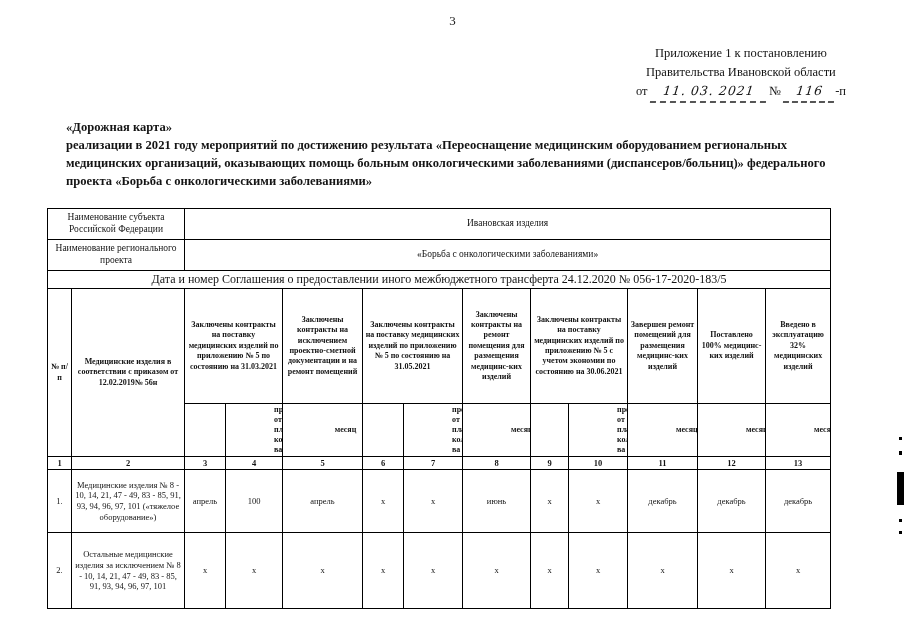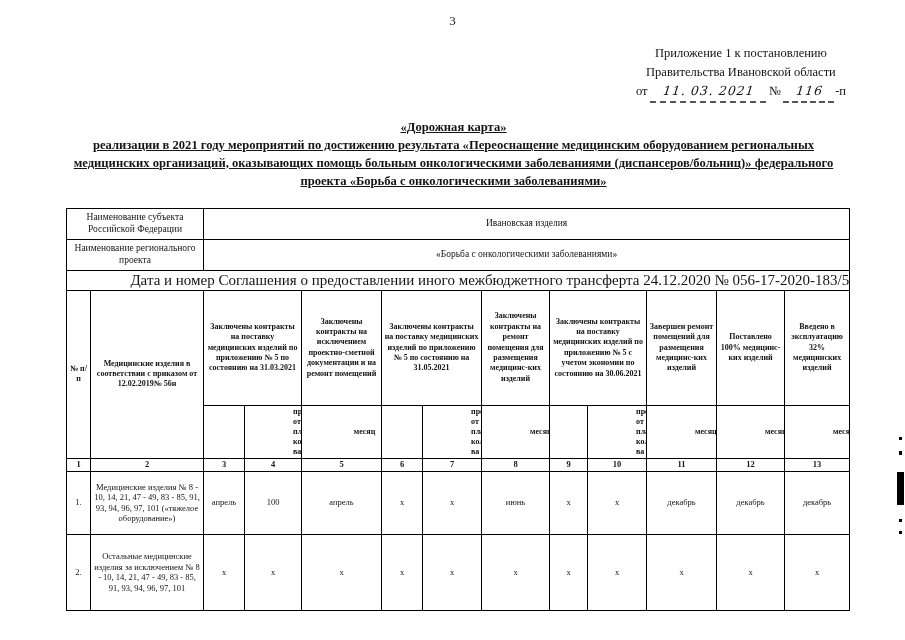--- a/index.html
+++ b/index.html
@@ -25,37 +25,37 @@
     display:inline-block;
     font-style:italic;
     font-family:"DejaVu Serif",serif;
     border-bottom:2px dashed #555;
     padding:0 12px;
     letter-spacing:1px;
     transform:skewX(-6deg);
   }
   .title{
     position:absolute;top:119px;left:66px;width:775px;
-    text-align:center;font-weight:bold;font-size:12.6px;line-height:1.42;text-decoration:underline;
+    font-weight:bold;font-size:12.6px;line-height:1.42;
   }
-  .tablewrap{position:absolute;left:66px;top:208px;}
+  .tablewrap{position:absolute;left:47px;top:208px;}
   table.roadmap{
     border-collapse:collapse;table-layout:fixed;width:783px;
     font-family:"Liberation Serif","DejaVu Serif",serif;color:#141414;
   }
   table.roadmap td{
     border:1px solid #000;
     padding:1px 2px;
     text-align:center;vertical-align:middle;
     overflow:hidden;
     font-size:8.5px;line-height:1.25;
   }
   tr.info-row td{font-size:9.5px;height:27px;}
   tr.info-row td.info-label{height:28px;}
-  tr.agreement-row td{font-size:15px;height:17px;padding:0 0;text-align:right;}
+  tr.agreement-row td{font-size:12px;height:17px;padding:0 0;}
   tr.ghead td{font-weight:bold;font-size:8px;height:110px;line-height:1.3;padding:2px 2px;}
   tr.subhead td{font-weight:bold;font-size:8px;height:44px;padding-left:48px;}
   tr.numrow td{font-weight:bold;font-size:8.5px;height:12px;padding:0;}
   tr.datarow td{font-size:8.5px;}
   tr.datarow.r1 td{height:60px;}
   tr.datarow.r2 td{height:73px;}
   td.name{text-align:left;vertical-align:top;padding:2px 3px;}
   .scan-mark{position:absolute;background:#000;}
 </style>
 </head>

